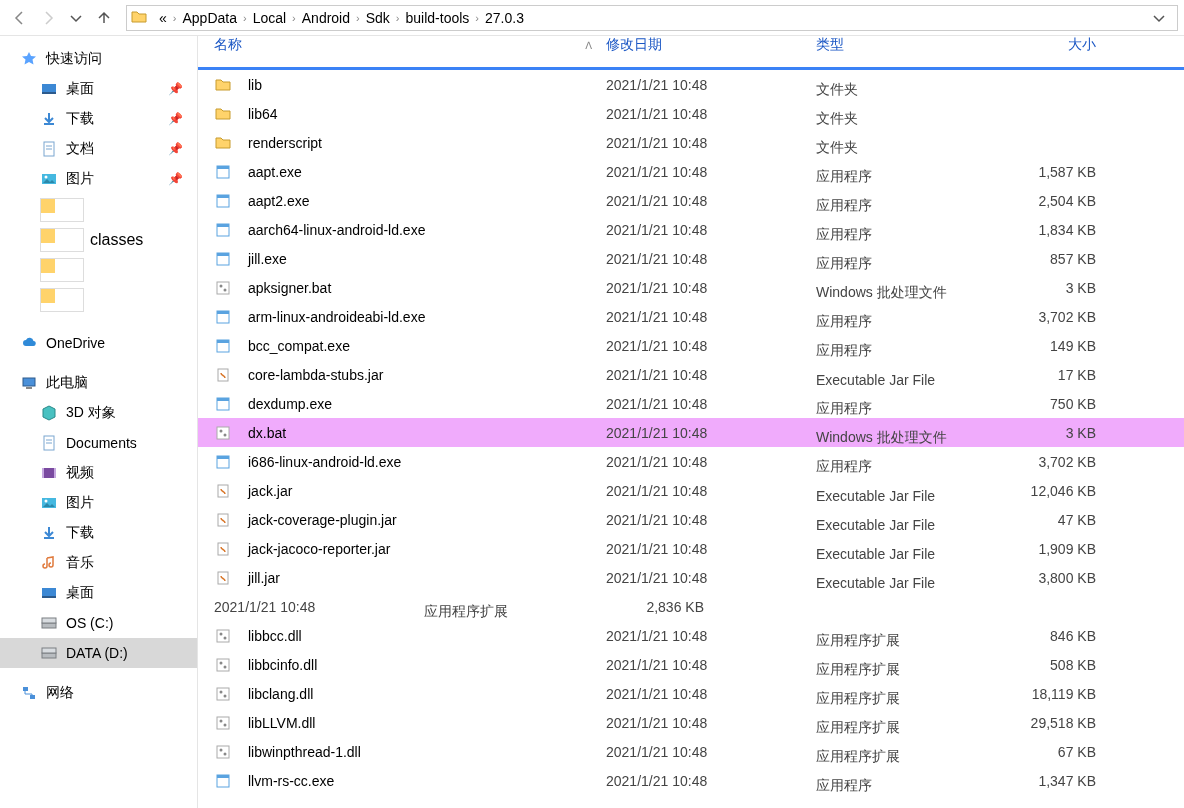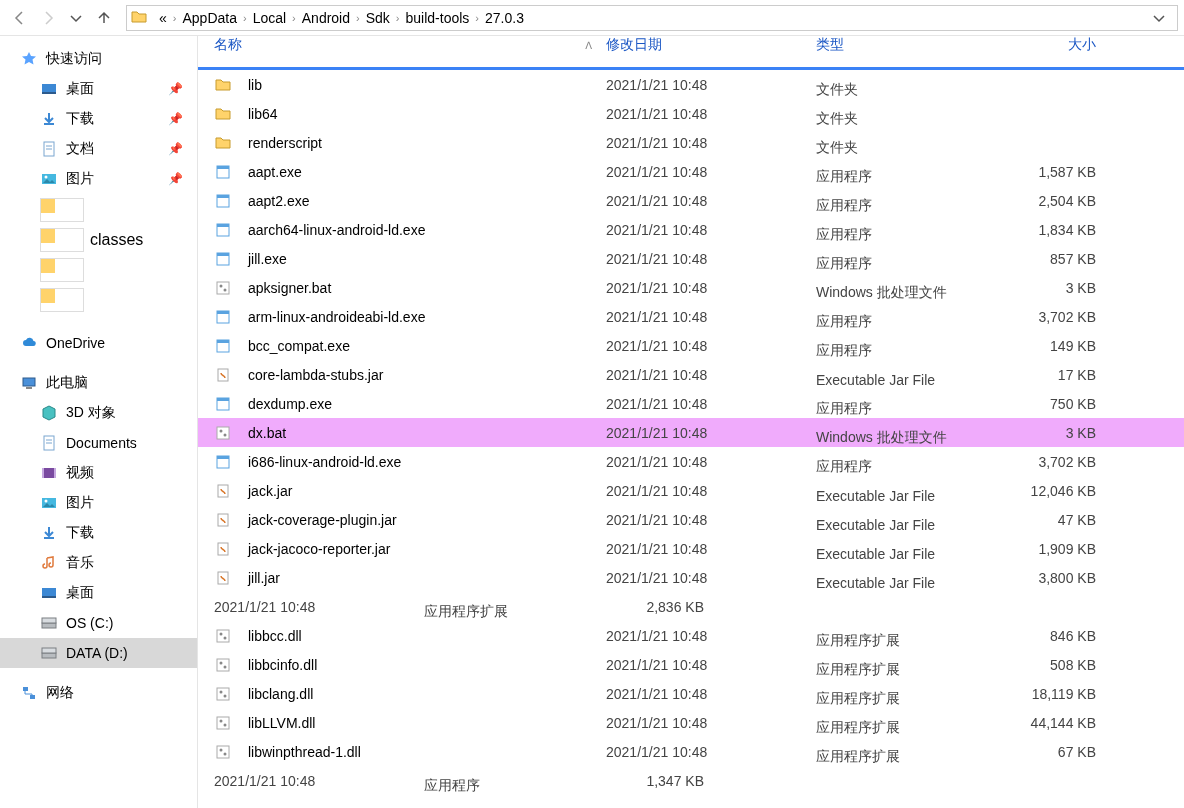--- a/index.html
+++ b/index.html
@@ -610,37 +610,46 @@
               <svg class="svg" viewBox="0 0 16 16">
                 <rect x="2" y="2" width="12" height="12" fill="#fff" stroke="#aaa"></rect>
                 <circle cx="6" cy="6" r="1.5" fill="#888"></circle>
                 <circle cx="10" cy="10" r="1.5" fill="#888"></circle>
               </svg>
             </span>
             <span class="fname">libLLVM.dll</span>
           </div>
           <div class="c-date">2021/1/21 10:48</div>
           <div class="c-type">应用程序扩展</div>
-          <div class="c-size">44,144 KB</div>
+          <div class="c-size">29,518 KB</div>
         </div>
         <div class="row">
           <div class="c-name">
             <span class="ic">
               <svg class="svg" viewBox="0 0 16 16">
                 <rect x="2" y="2" width="12" height="12" fill="#fff" stroke="#aaa"></rect>
                 <circle cx="6" cy="6" r="1.5" fill="#888"></circle>
                 <circle cx="10" cy="10" r="1.5" fill="#888"></circle>
               </svg>
             </span>
             <span class="fname">libwinpthread-1.dll</span>
           </div>
           <div class="c-date">2021/1/21 10:48</div>
           <div class="c-type">应用程序扩展</div>
           <div class="c-size">67 KB</div>
         </div>
         <div class="row">
+          <div class="c-name">
+            <span class="ic">
+              <svg class="svg" viewBox="0 0 16 16">
+                <rect x="2" y="2" width="12" height="12" fill="#fff" stroke="#5aa3e0"></rect>
+                <rect x="2" y="2" width="12" height="3" fill="#5aa3e0"></rect>
+              </svg>
+            </span>
+            <span class="fname">llvm-rs-cc.exe</span>
+          </div>
           <div class="c-date">2021/1/21 10:48</div>
           <div class="c-type">应用程序</div>
           <div class="c-size">1,347 KB</div>
         </div>
       </div>
   </div>
 </div>
 
 </body></html>

